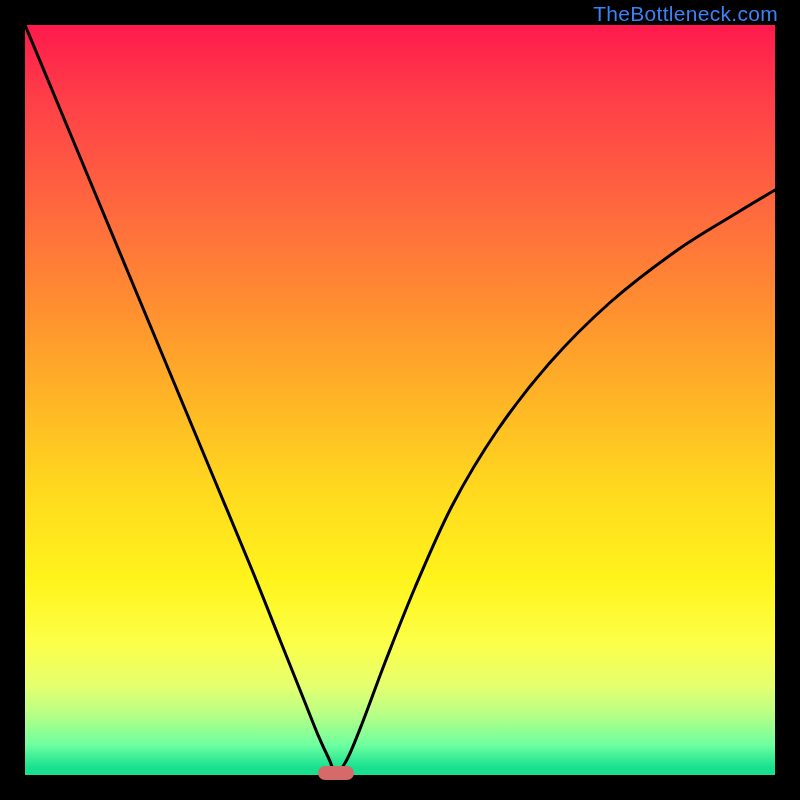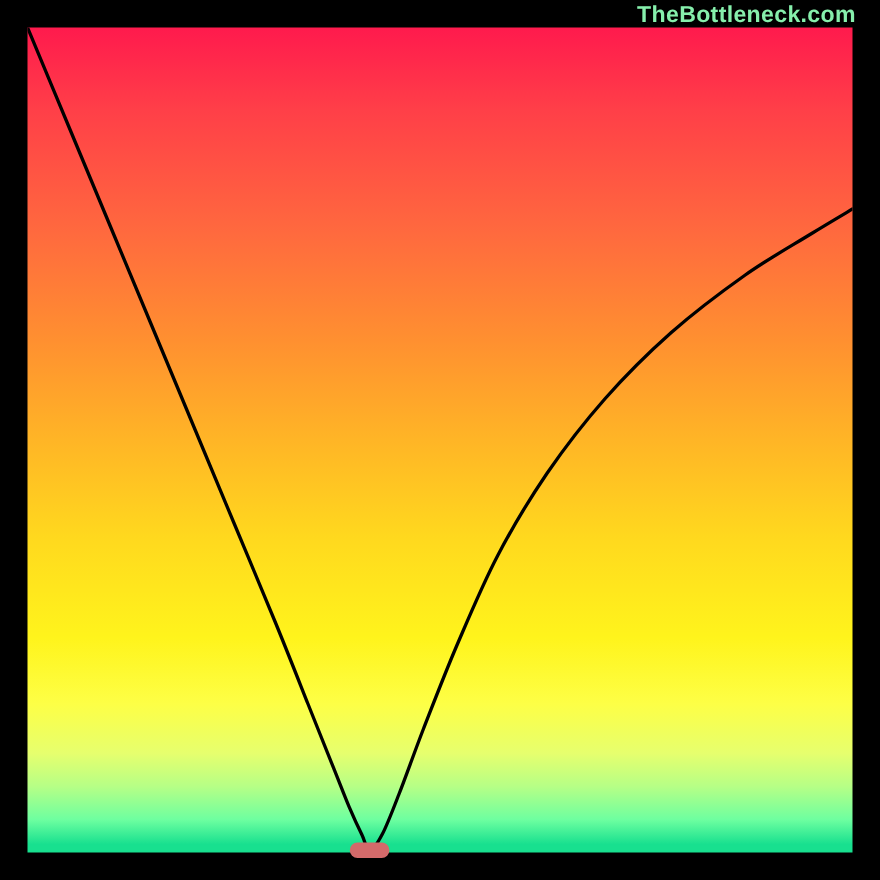--- a/index.html
+++ b/index.html
@@ -38,24 +38,24 @@
       #b6ff86 92%,
       #6effa0 96%,
       #18e08f 99%,
       #18e08f 100%
     );
   }
   .watermark {
     position: absolute;
     top: 2px;
     right: 22px;
-    color: #86efac;
+    color: #3b82f6;
     font-size: 21px;
     letter-spacing: 0.3px;
-    font-weight: 700;
+    font-weight: 400;
   }
   svg.curve {
     position: absolute;
     top: 0;
     left: 0;
   }
   .marker {
     position: absolute;
     width: 36px;
     height: 14px;

